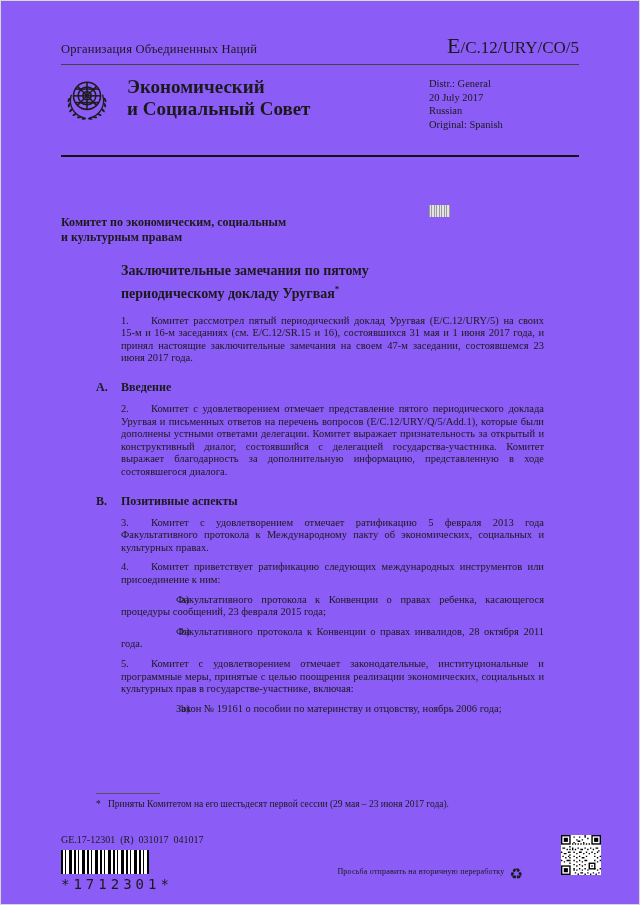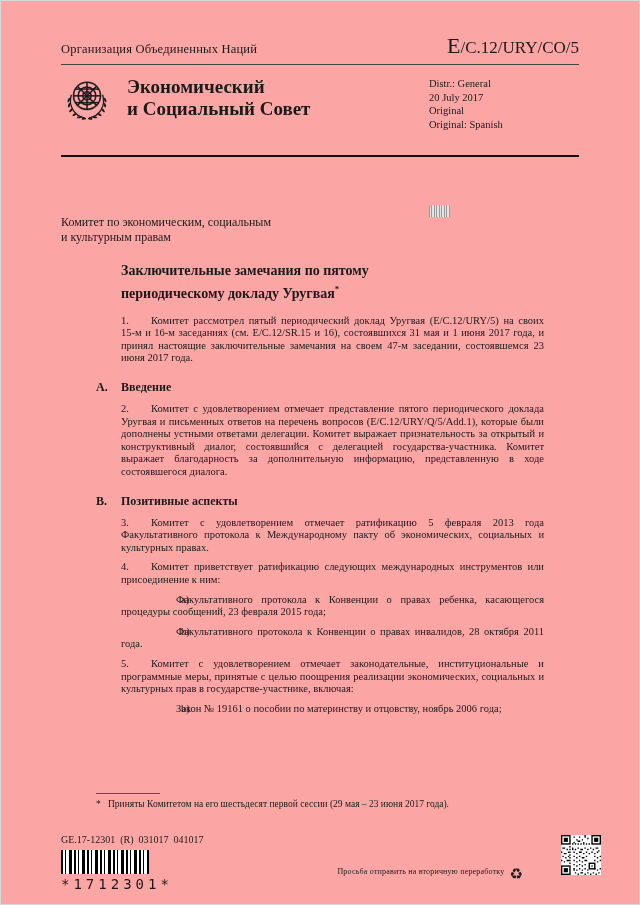--- a/index.html
+++ b/index.html
@@ -1,20 +1,20 @@
 <!DOCTYPE html>
 <html><head>
 <meta charset="utf-8">
 <style>
   * { margin:0; padding:0; box-sizing:border-box; }
   html,body { background:#ececec; }
   body { font-family:"Liberation Serif", serif; }
   .page {
     position:relative; width:640px; height:905px; margin:0 auto;
-    background:#fca5a5; border:1px solid #d8d8d8; color:#1a1a1a;
+    background:#8b5cf6; border:1px solid #d8d8d8; color:#1a1a1a;
     padding:32px 60px 0 60px; overflow:hidden;
   }
 
   
   .top-row { display:flex; justify-content:space-between; align-items:baseline;
              border-bottom:1px solid #444; padding-bottom:5px; }
   .org { font-size:12.5px; letter-spacing:0.2px; }
   .symbol { white-space:nowrap; }
   .sym-e { font-size:22px; }
   .sym-rest { font-size:17px; }
@@ -23,21 +23,21 @@
   .emblem { width:52px; height:52px; margin-right:14px; flex:0 0 auto; }
   .council { flex:1 1 auto; font-size:19px; font-weight:bold; line-height:22px; padding-top:2px; }
   .distr { width:150px; flex:0 0 auto; font-size:10.5px; line-height:13.5px; padding-top:3px; }
 
   .rule-thick { border-top:2.5px solid #111; margin-top:24px; }
 
   .mini-barcode { position:absolute; left:428px; top:204px; width:21px; height:12px;
     background:repeating-linear-gradient(90deg,#9a9a9a 0 1px,#e4e4e4 1px 2.5px); }
 
   
-  .committee { margin-top:58px; font-weight:normal; font-size:12px; line-height:15px; }
+  .committee { margin-top:58px; font-weight:bold; font-size:12px; line-height:15px; }
 
   .doc-body { margin-left:60px; margin-right:35px; margin-top:16px; }
   .title { font-size:14px; font-weight:bold; line-height:19px; width:310px; margin-bottom:12px; }
   .title sup { font-size:9px; }
 
   .para { font-size:10.5px; line-height:12.6px; text-align:justify; margin-top:7px; }
   .pnum { display:inline-block; width:30px; }
   .sub { text-indent:30px; }
   .snum { display:inline-block; width:25px; }
   .sec { font-size:12px; font-weight:bold; margin:15px 0 8px -25px; }
@@ -104,21 +104,21 @@
         </g>
       </svg>
     </span>
     <div class="council">
       <div>Экономический</div>
       <div>и Социальный Совет</div>
     </div>
     <div class="distr">
       <div>Distr.: General</div>
       <div>20 July 2017</div>
-      <div>Original</div>
+      <div>Russian</div>
       <div>Original: Spanish</div>
     </div>
   </div>
 
   <div class="rule-thick"></div>
 
   <div class="mini-barcode"></div>
 
   <div class="committee">
     <div>Комитет по экономическим, социальным</div>

